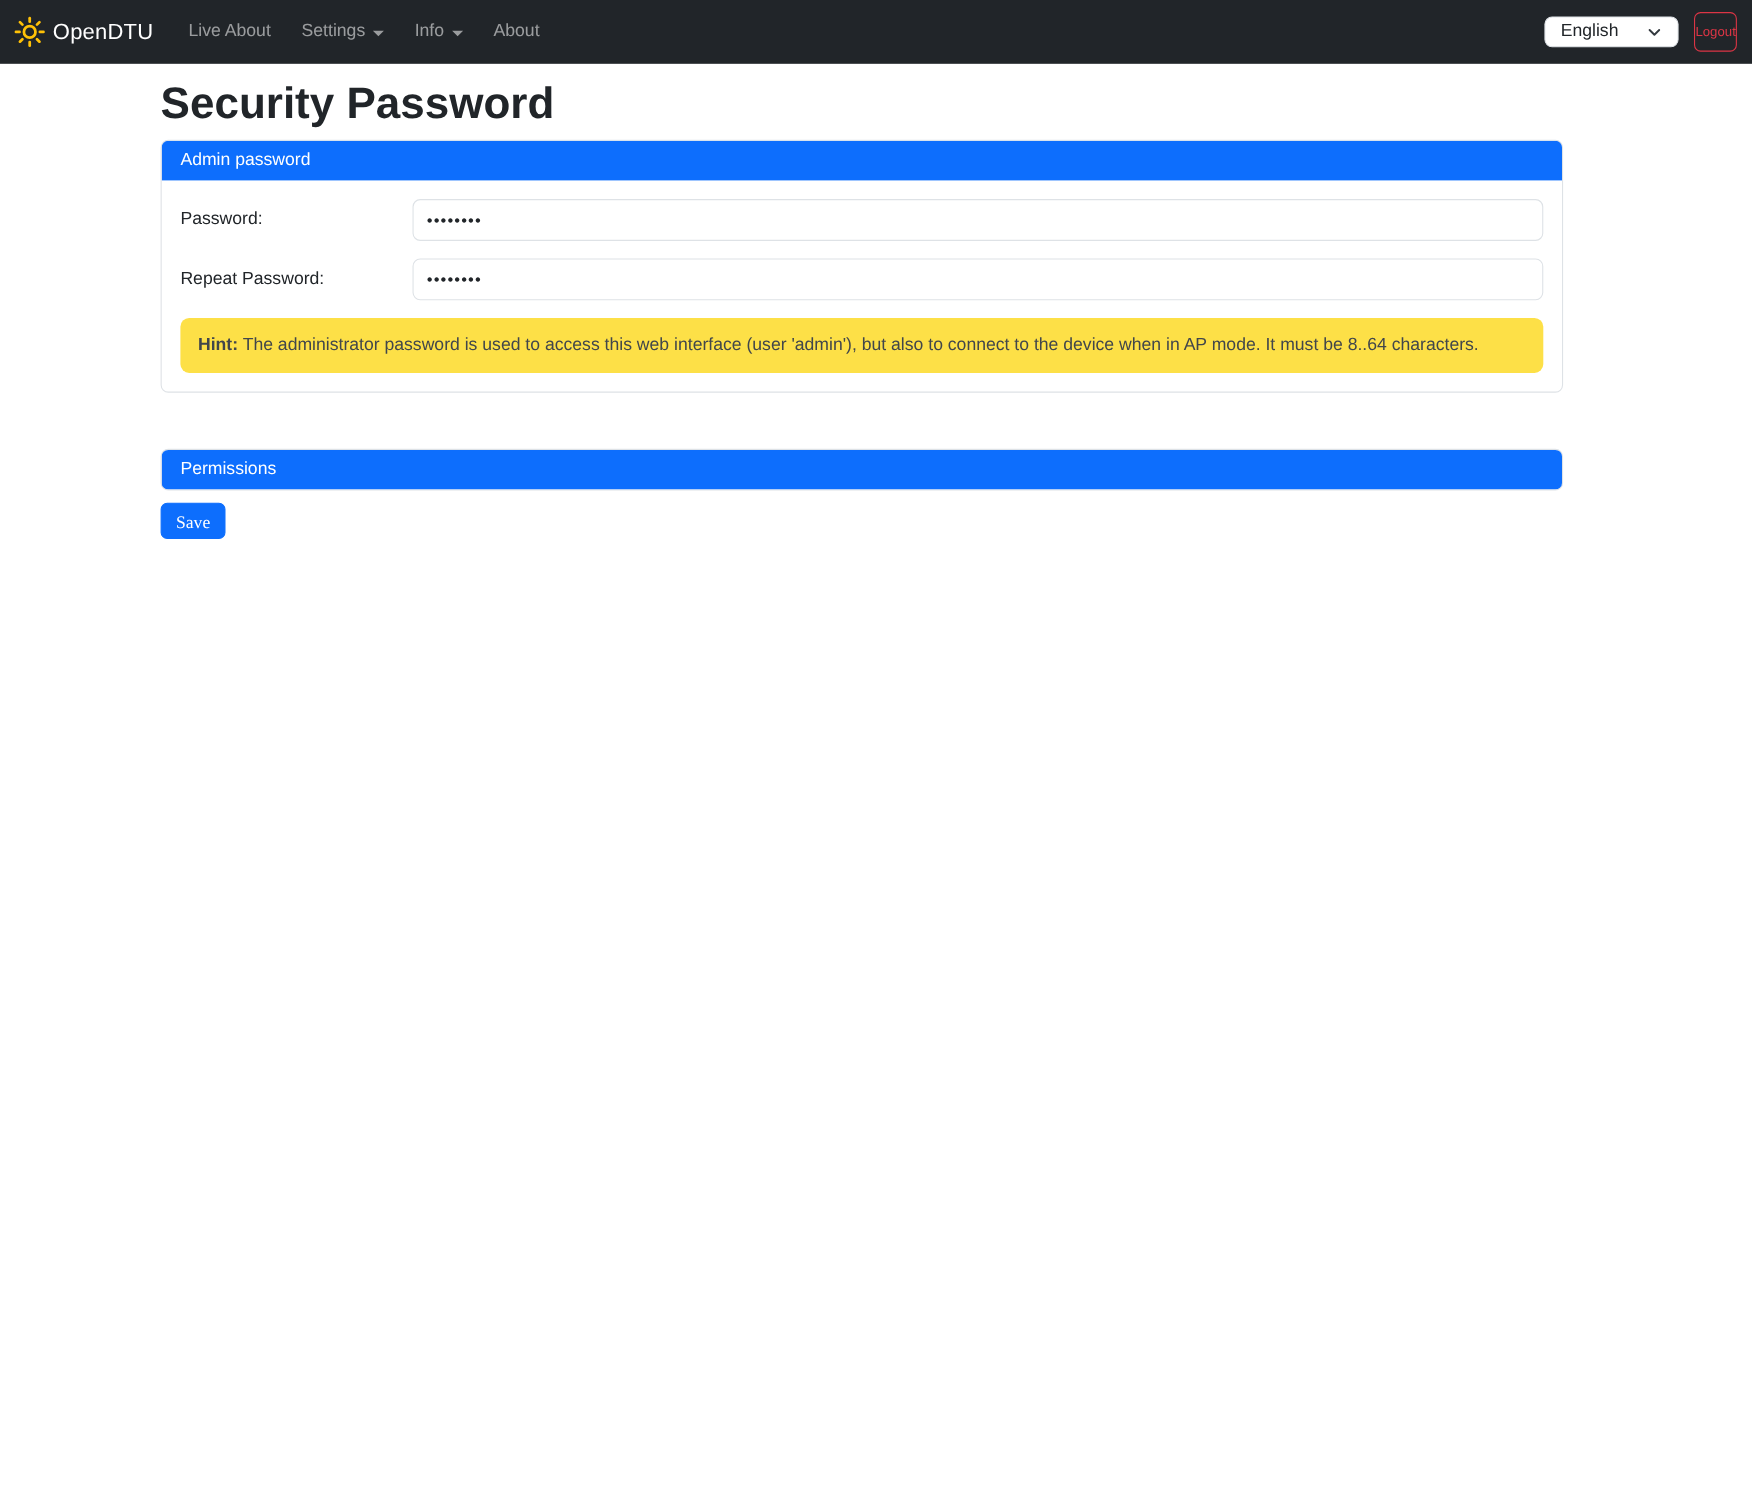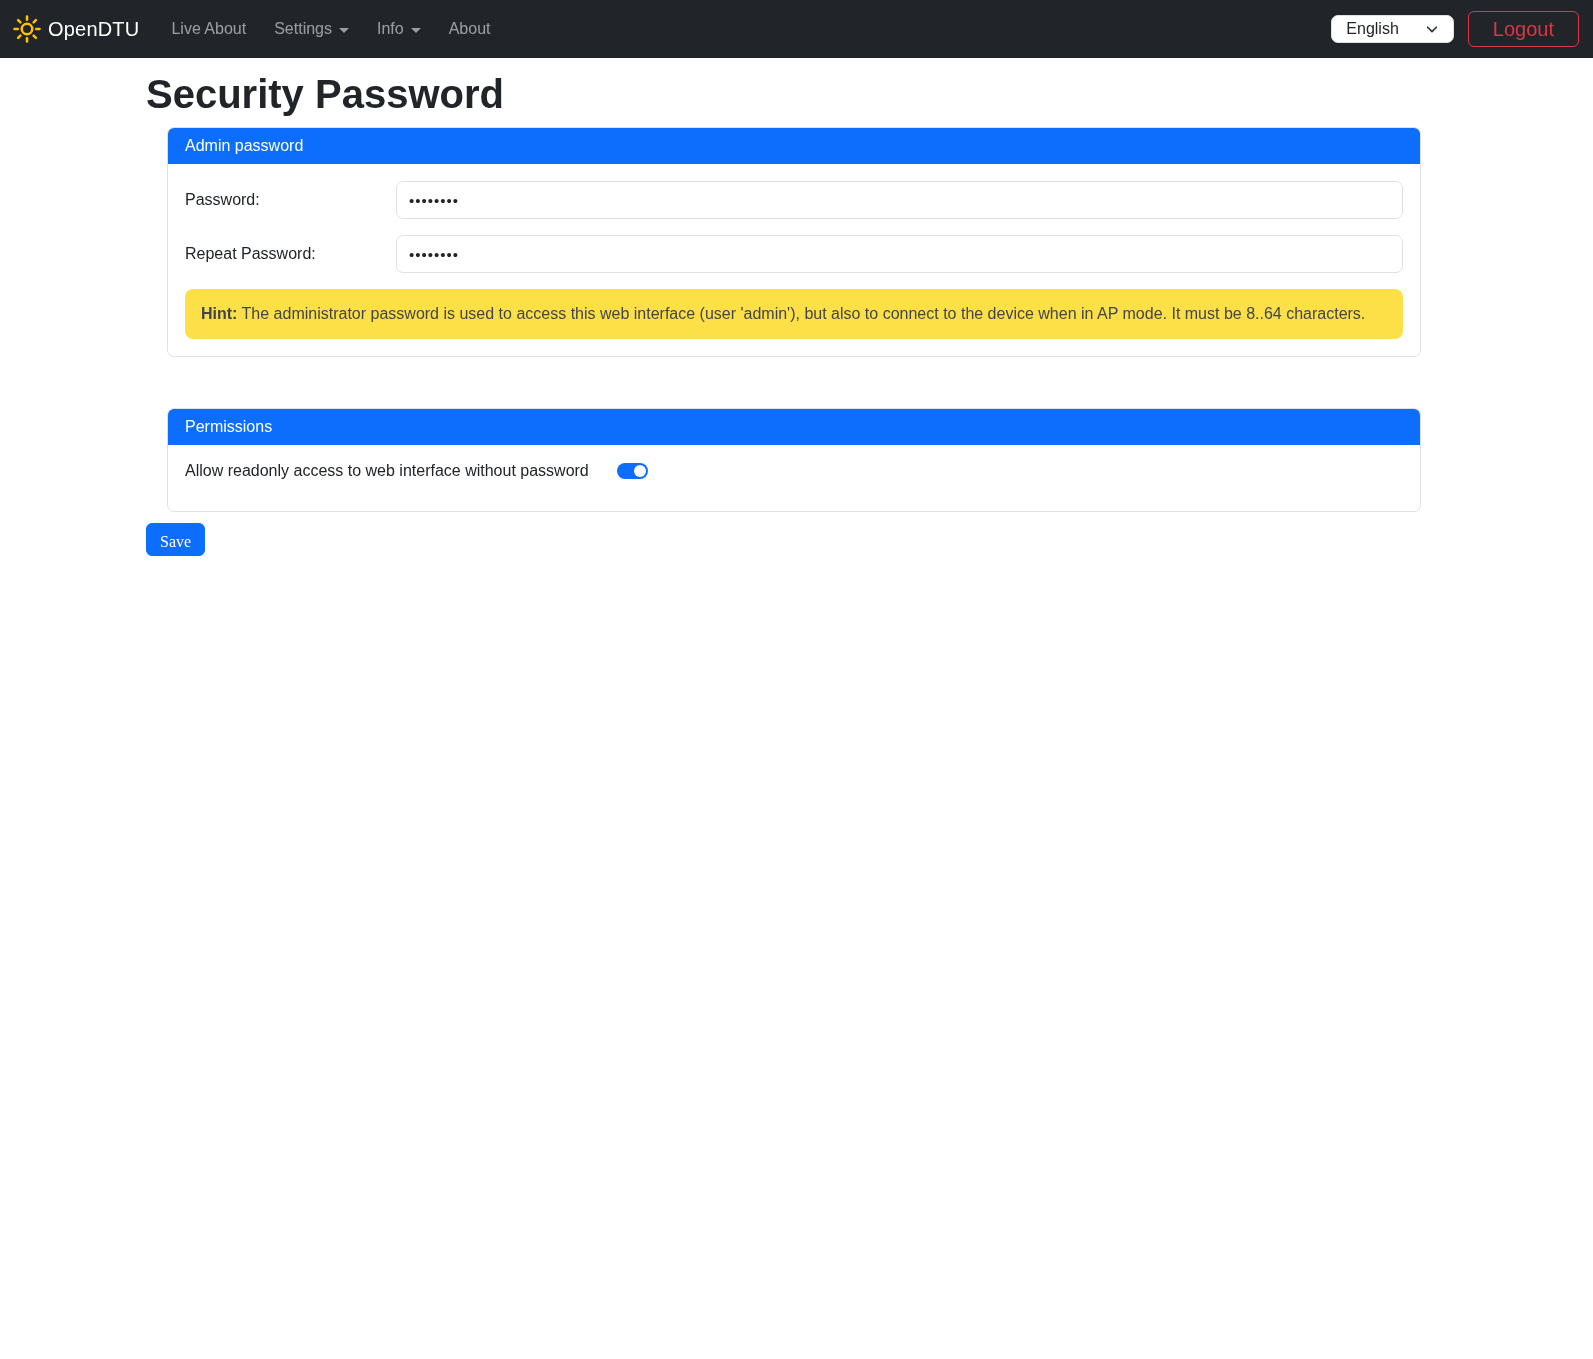--- a/index.html
+++ b/index.html
@@ -54,22 +54,22 @@
     display: flex; align-items: center; gap: 26px;
     font-size: 16px; color: #212529;
     cursor: pointer;
   }
   .logout-btn {
     background: transparent;
     border: 1px solid #dc3545;
     color: #dc3545;
     border-radius: 6px;
     height: 36px;
-    padding: 0 24px;
-    font-size: 20px;
+    padding: 0 0;
+    font-size: 12px;
     font-family: inherit;
     cursor: pointer;
   }
 
   
   .container {
     width: 1275px;
     margin-left: 146px;
   }
   .page-title {
@@ -78,21 +78,20 @@
     margin-top: 14px;
     margin-bottom: 10px;
     color: #212529;
   }
 
   .card {
     border: 1px solid #dee2e6;
     border-radius: 7px;
     background: #fff;
     overflow: hidden;
-    margin-left: 21px;
   }
   .card-header {
     background: #0d6efd;
     color: #ffffff;
     font-size: 16px;
     padding: 9px 17px;
   }
   .card-body { padding: 17px; }
 
   .form-row {
@@ -243,25 +242,17 @@
       </div>
 
     </div>
   </div>
 
   <div class="section-spacer"></div>
 
   
   <div class="card">
     <div class="card-header">Permissions</div>
-    <div class="card-body">
-      <div class="perm-row">
-        <span class="perm-label">Allow readonly access to web interface without password</span>
-        <div class="switch">
-          <div class="knob"></div>
-        </div>
-      </div>
-    </div>
   </div>
 
   <button class="save-btn">Save</button>
 
 </div>
 
 </body></html>

